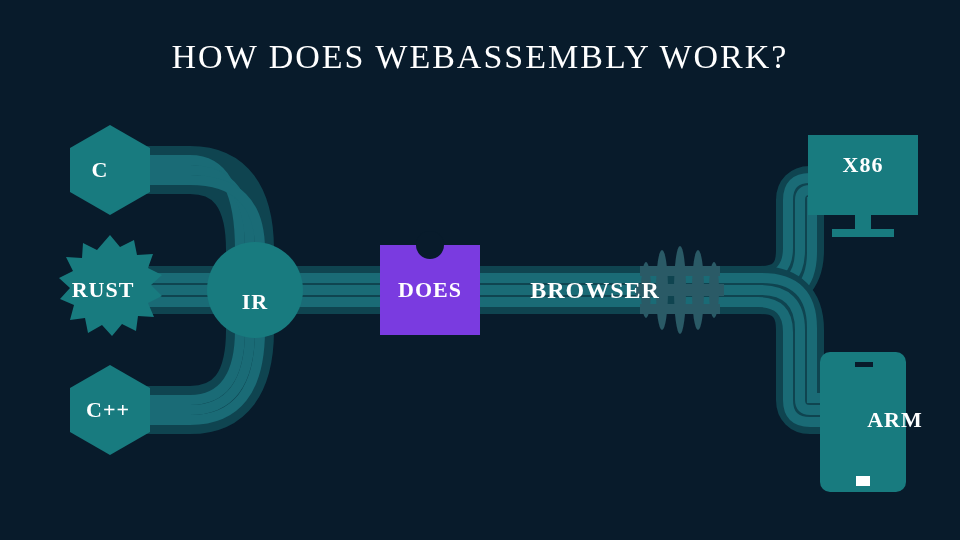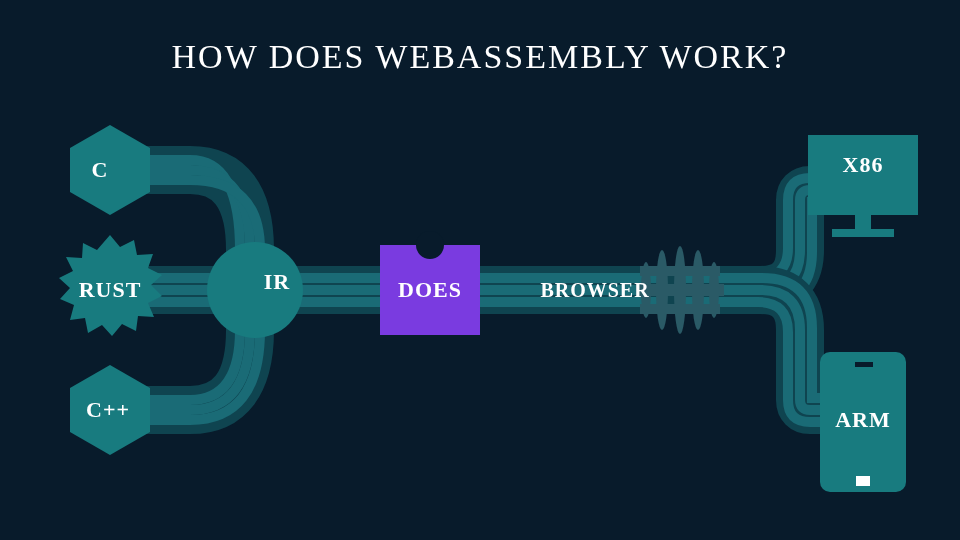--- a/index.html
+++ b/index.html
@@ -123,19 +123,19 @@
 
   <g>
     <rect x="820" y="352" width="86" height="140" rx="10" fill="#187b7f"></rect>
     <rect x="855" y="362" width="18" height="5" fill="#081b2b"></rect>
     <rect x="856" y="476" width="14" height="10" fill="#ffffff"></rect>
   </g>
 
 </svg>
 
 <div class="node-label" style="left:100px; top:170px;">C</div>
-<div class="node-label" style="left:110px; top:290px;">RUST</div>
+<div class="node-label" style="left:103px; top:290px;">RUST</div>
 <div class="node-label" style="left:108px; top:410px;">C++</div>
-<div class="node-label" style="left:255px; top:282px;margin-left:22px;">IR</div>
+<div class="node-label" style="left:255px; top:302px;">IR</div>
 <div class="node-label" style="left:430px; top:290px;">DOES</div>
-<div class="node-label" style="left:595px; top:290px; font-size:20px;">BROWSER</div>
+<div class="node-label" style="left:595px; top:290px; font-size:24px;">BROWSER</div>
 <div class="node-label" style="left:863px; top:165px;">X86</div>
-<div class="node-label" style="left:863px; top:420px;">ARM</div>
+<div class="node-label" style="left:895px; top:420px;">ARM</div>
 
 </body></html>

